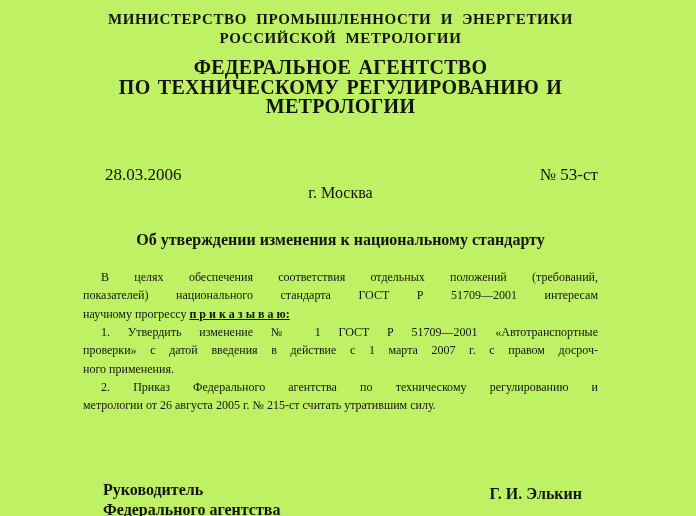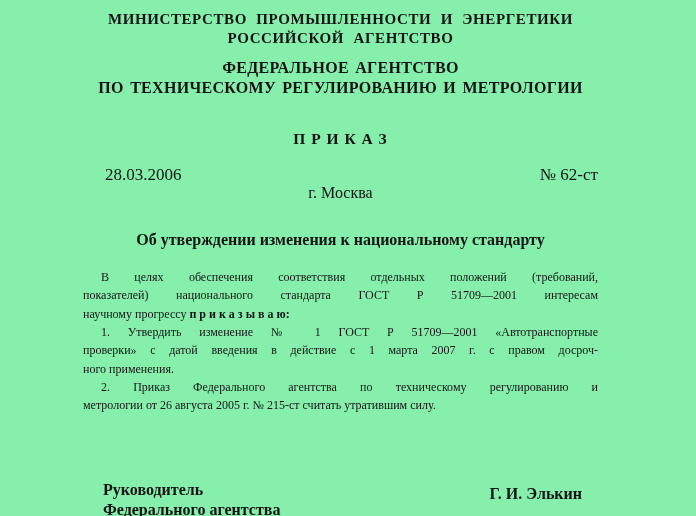--- a/index.html
+++ b/index.html
@@ -1,40 +1,40 @@
 <!DOCTYPE html>
 <html><head>
 <meta charset="utf-8">
 <style>
   html, body { margin: 0; padding: 0; }
   .page {
     position: relative;
     width: 696px;
     height: 516px;
-    background: #86efac;
+    background: #bef264;
     color: #141414;
     font-family: "Liberation Serif", "DejaVu Serif", serif;
     overflow: hidden;
   }
   .content-abs { position: absolute; left: 83px; width: 515px; }
 
   .ministry {
     top: 10px;
     text-align: center;
     font-weight: 700;
     font-size: 15px;
     line-height: 18.5px;
     letter-spacing: 0.6px;
     word-spacing: 5px;
   }
   .agency {
     top: 58px;
     text-align: center;
     font-weight: 700;
-    font-size: 16px;
+    font-size: 20px;
     line-height: 19.5px;
     letter-spacing: 0.3px;
     word-spacing: 2px;
   }
   .prikaz {
     top: 130px;
     text-align: center;
     font-weight: 700;
     font-size: 15.5px;
     letter-spacing: 1px;
@@ -50,50 +50,49 @@
     font-size: 16px;
   }
   .body {
     top: 268px;
     font-size: 12px;
     line-height: 18.35px;
   }
   .body .line { min-height: 18.35px; }
   .body .line.jl { text-align: justify; text-align-last: justify; }
   .body .line.ind { text-indent: 18px; }
-  .body .b { font-weight: 700; }
+  .body .b { font-weight: 700; text-decoration: underline; }
   .sig {
     top: 464px;
     font-weight: 700;
     font-size: 16px;
     line-height: 19.5px;
   }
   .sig .sig-left { position: absolute; left: 20px; top: 16px; }
   .sig .sig-name { position: absolute; right: 16px; top: 19.5px; margin-left: 19px; }
 </style>
 </head>
 <body>
 
 <div class="page">
 
   <div class="content-abs ministry">
     <div>МИНИСТЕРСТВО ПРОМЫШЛЕННОСТИ И ЭНЕРГЕТИКИ</div>
-    <div>РОССИЙСКОЙ АГЕНТСТВО</div>
+    <div>РОССИЙСКОЙ МЕТРОЛОГИИ</div>
   </div>
 
   <div class="content-abs agency">
     <div>ФЕДЕРАЛЬНОЕ АГЕНТСТВО</div>
     <div>ПО ТЕХНИЧЕСКОМУ РЕГУЛИРОВАНИЮ И МЕТРОЛОГИИ</div>
   </div>
 
-  <div class="content-abs prikaz">П Р И К А З</div>
 
   <div class="content-abs dateline">
     <span class="date">28.03.2006</span>
-    <span class="num">№ 62-ст</span>
+    <span class="num">№ 53-ст</span>
   </div>
 
   <div class="content-abs city">г. Москва</div>
 
   <div class="content-abs doc-title">Об утверждении изменения к национальному стандарту</div>
 
   <div class="content-abs body" id="body-lines">
       <div class="line jl ind"><span>В целях обеспечения соответствия отдельных положений (требований,</span></div>
       <div class="line jl"><span>показателей) национального стандарта ГОСТ Р 51709—2001 интересам</span></div>
       <div class="line"><span>научному прогрессу </span><span class="b">п р и к а з ы в а ю:</span></div>

